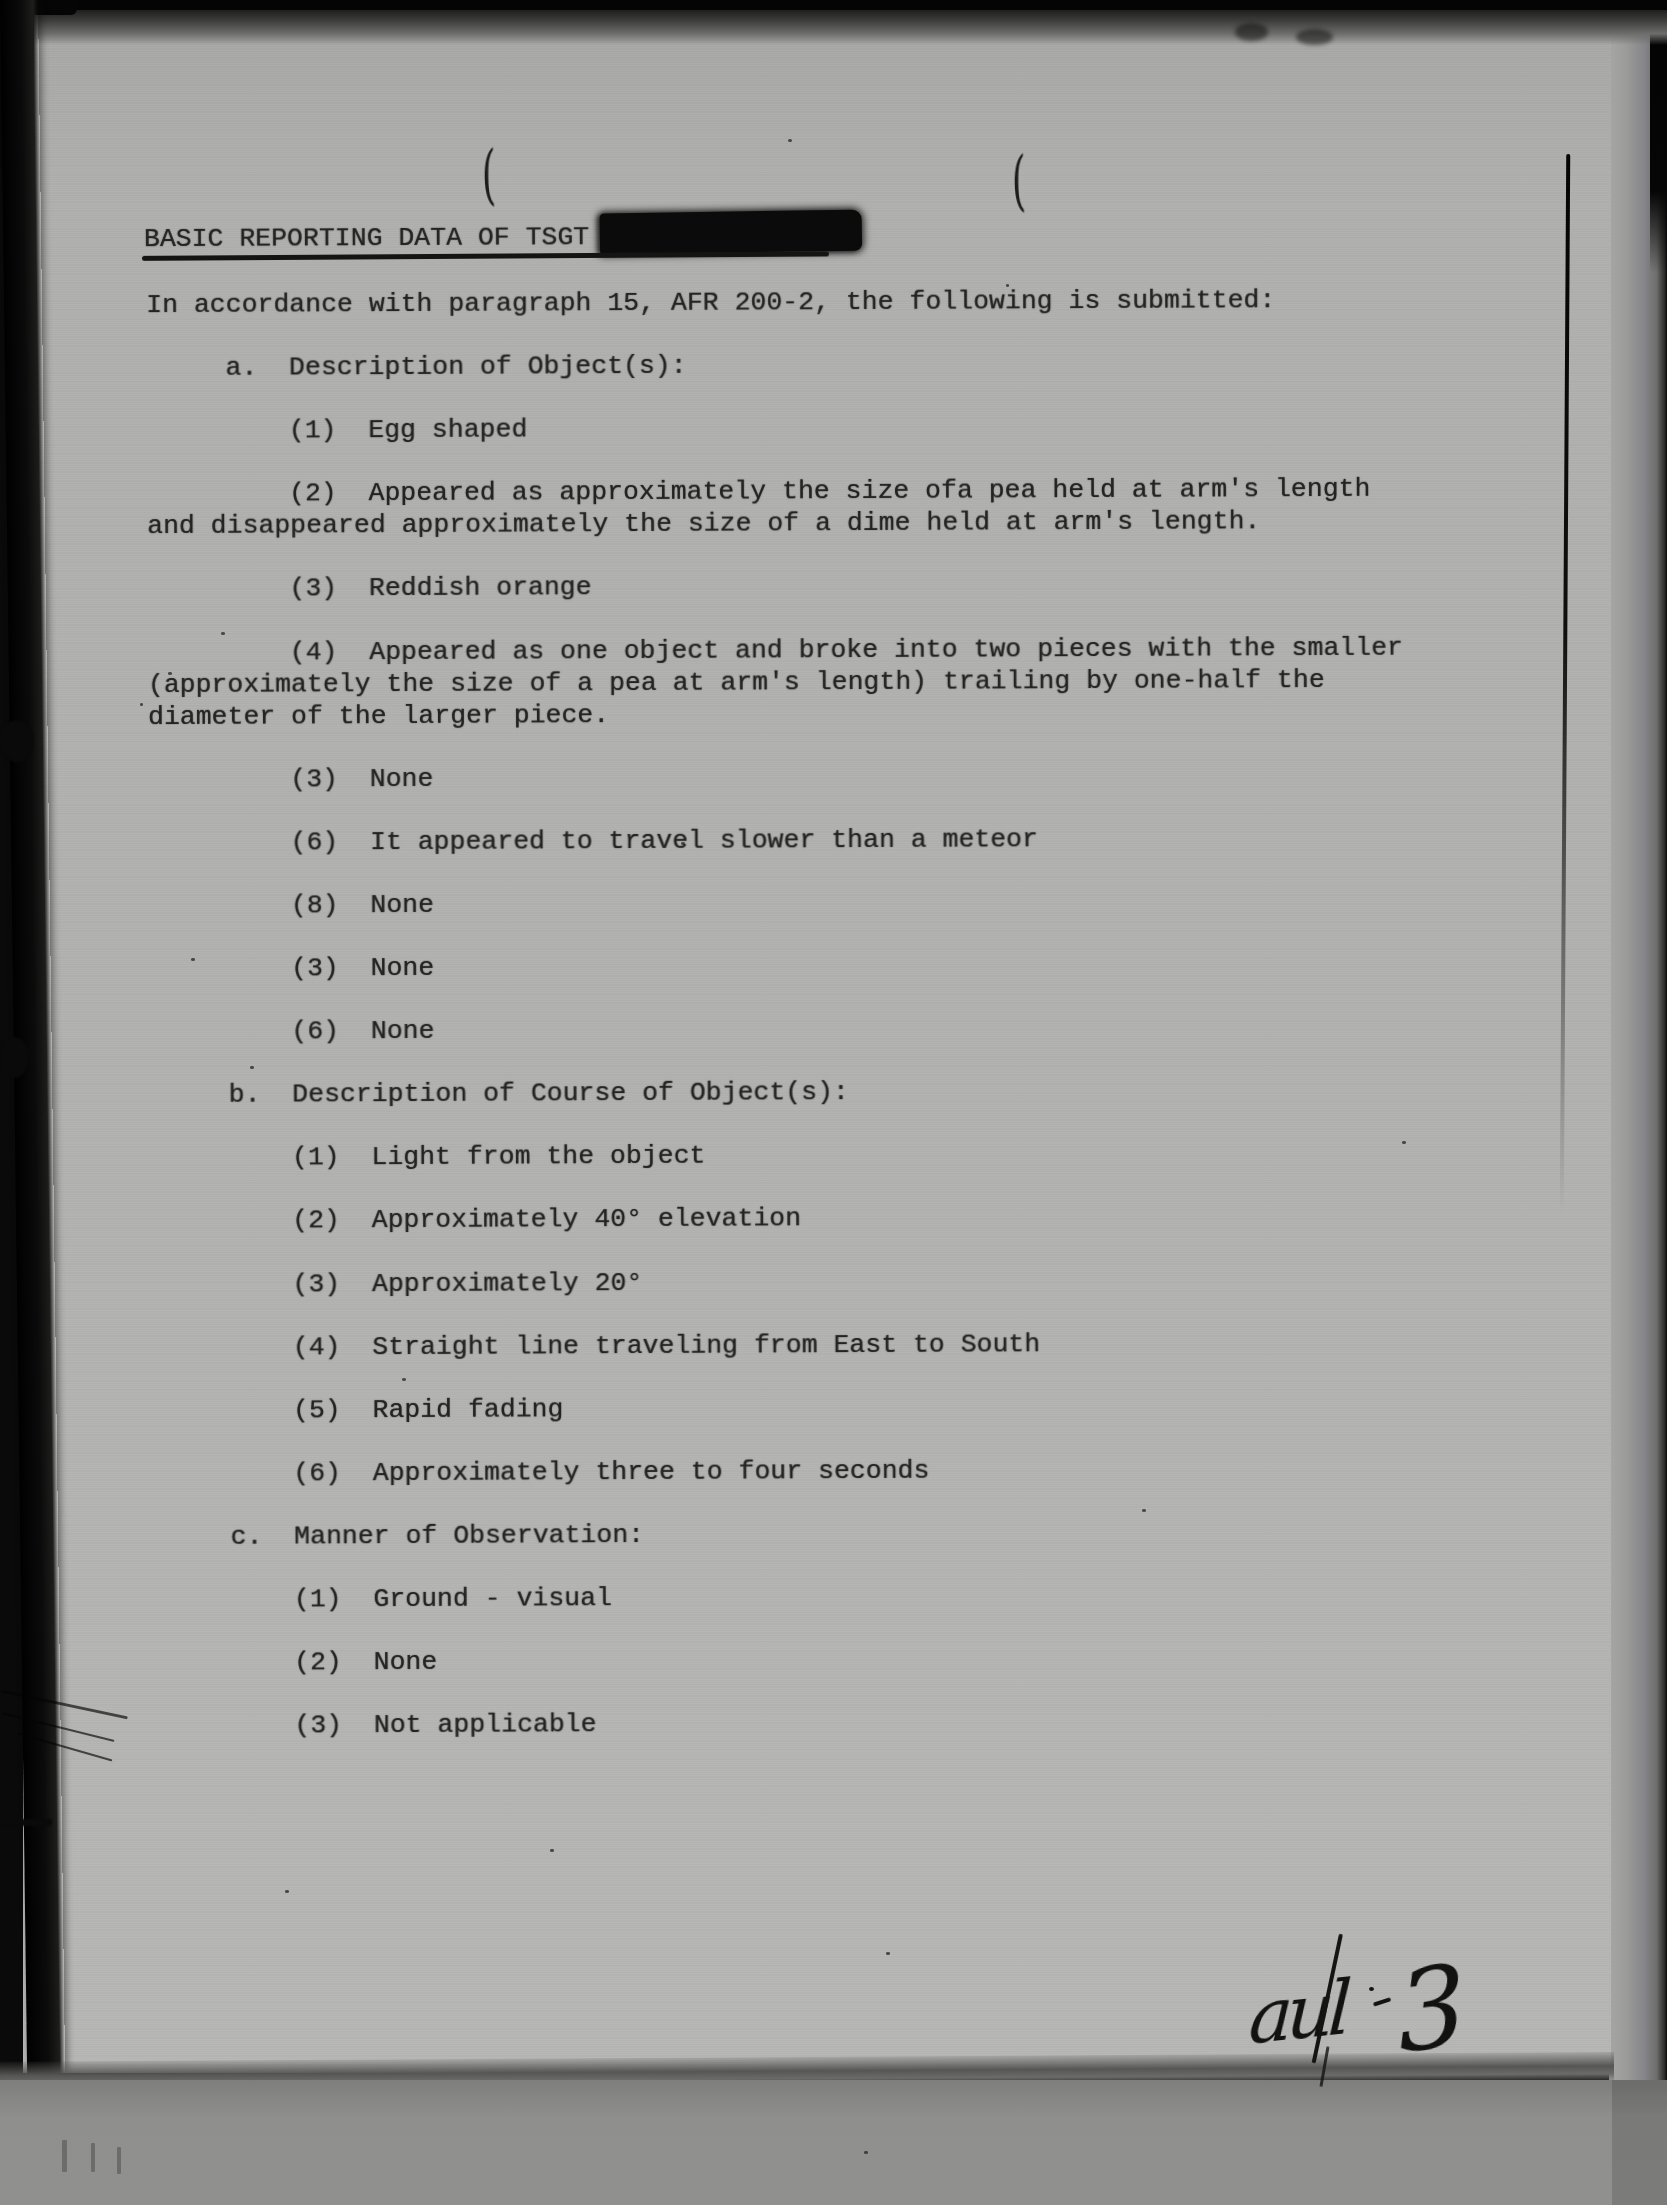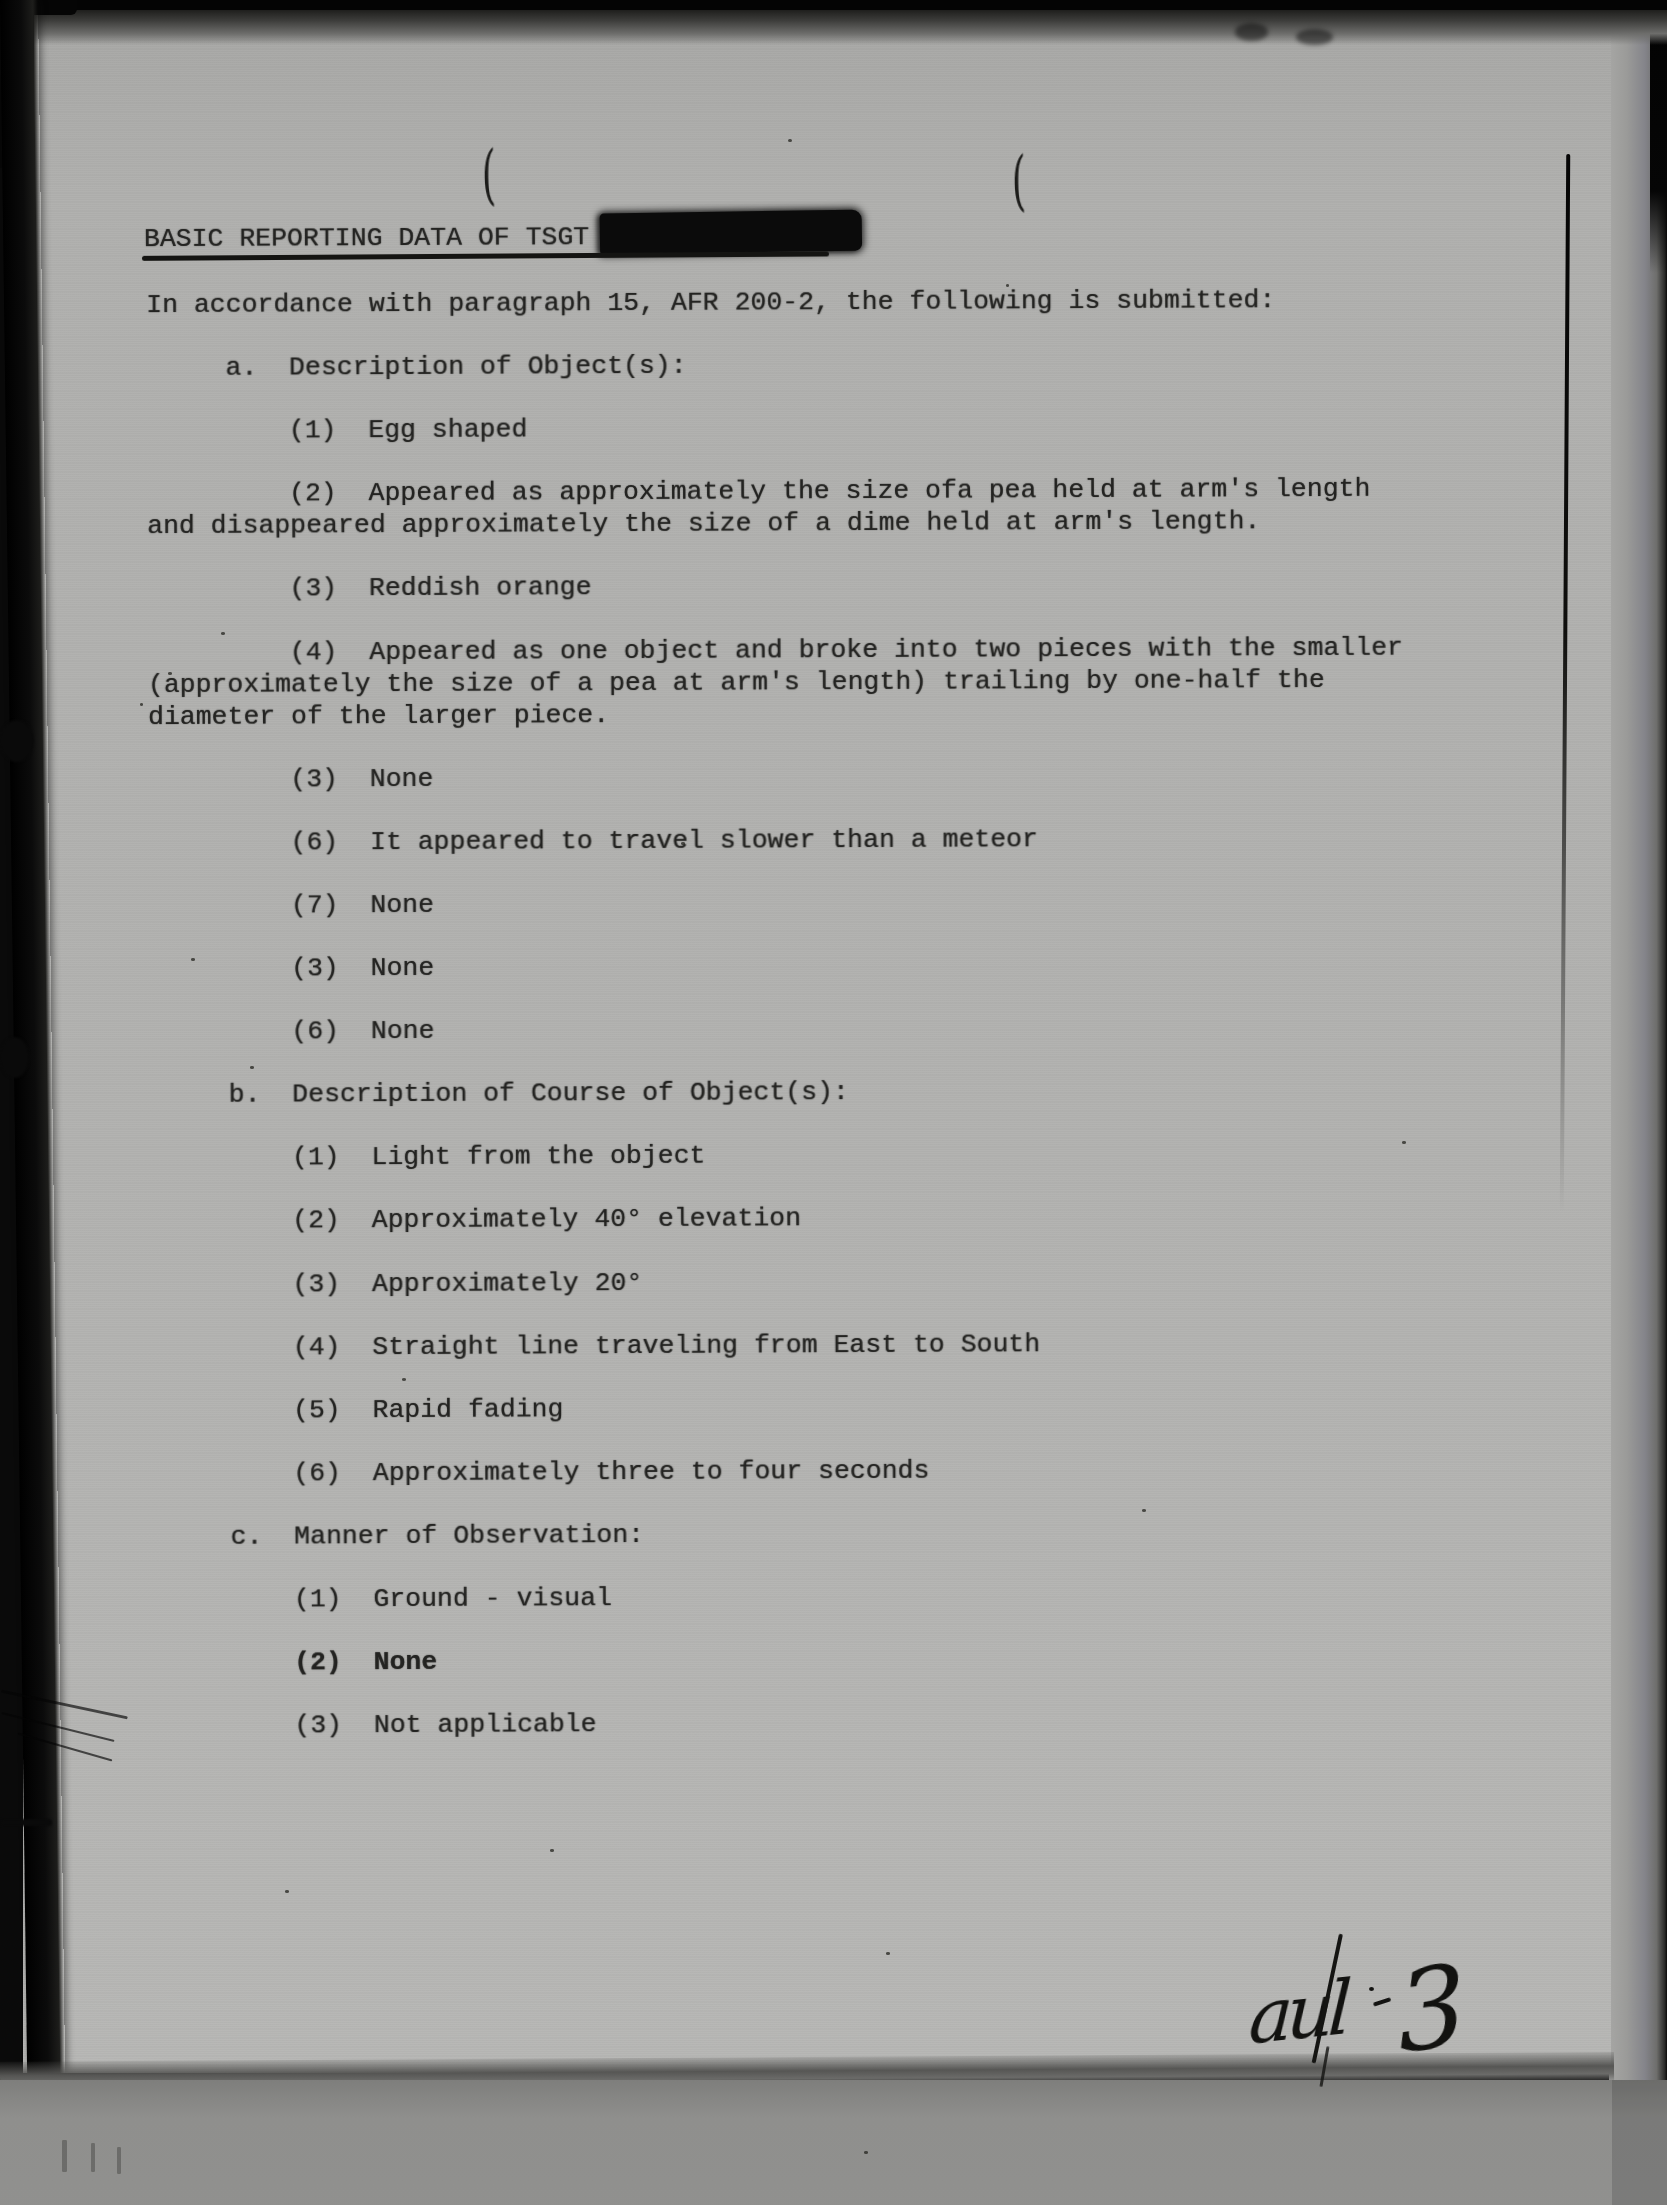--- a/index.html
+++ b/index.html
@@ -133,33 +133,33 @@
         <div class="tline" style="left: 225px; top: 355px;">a.  Description of Object(s):</div>
         <div class="tline" style="left: 288px; top: 418px;">(1)  Egg shaped</div>
         <div class="tline" style="left: 288px; top: 481px;">(2)  Appeared as approximately the size ofa pea held at arm's length</div>
         <div class="tline" style="left: 146px; top: 513px;">and disappeared approximately the size of a dime held at arm's length.</div>
         <div class="tline" style="left: 288px; top: 576px;">(3)  Reddish orange</div>
         <div class="tline" style="left: 288px; top: 640px;">(4)  Appeared as one object and broke into two pieces with the smaller</div>
         <div class="tline" style="left: 146px; top: 672px;">(approximately the size of a pea at arm's length) trailing by one-half the</div>
         <div class="tline" style="left: 146px; top: 704px;">diameter of the larger piece.</div>
         <div class="tline" style="left: 288px; top: 767px;">(3)  None</div>
         <div class="tline" style="left: 288px; top: 830px;">(6)  It appeared to travel slower than a meteor</div>
-        <div class="tline" style="left: 288px; top: 893px;">(7)  None</div>
+        <div class="tline" style="left: 288px; top: 893px;">(8)  None</div>
         <div class="tline" style="left: 288px; top: 956px;">(3)  None</div>
         <div class="tline" style="left: 288px; top: 1019px;">(6)  None</div>
         <div class="tline" style="left: 225px; top: 1082px;">b.  Description of Course of Object(s):</div>
         <div class="tline" style="left: 288px; top: 1145px;">(1)  Light from the object</div>
         <div class="tline" style="left: 288px; top: 1208px;">(2)  Approximately 40° elevation</div>
         <div class="tline" style="left: 288px; top: 1272px;">(3)  Approximately 20°</div>
         <div class="tline" style="left: 288px; top: 1335px;">(4)  Straight line traveling from East to South</div>
         <div class="tline" style="left: 288px; top: 1398px;">(5)  Rapid fading</div>
         <div class="tline" style="left: 288px; top: 1461px;">(6)  Approximately three to four seconds</div>
         <div class="tline" style="left: 225px; top: 1524px;">c.  Manner of Observation:</div>
         <div class="tline" style="left: 288px; top: 1587px;">(1)  Ground - visual</div>
-        <div class="tline" style="left: 288px; top: 1650px; font-weight: bold;">(2)  None</div>
+        <div class="tline" style="left: 288px; top: 1650px;">(2)  None</div>
         <div class="tline" style="left: 288px; top: 1713px;">(3)  Not applicable</div>
       </div>
   </div>
 
   <div class="stray-paren" style="left:476px;top:142px;">(</div>
   <div class="stray-paren" style="left:1006px;top:148px;">(</div>
   <div class="pen-line-right"></div>
 
   <div class="hand hand-script" style="left:1249px;top:1975px;">aul</div>
   <div class="hand-stroke" style="left:1339px;top:1934px;width:4px;height:132px;transform:rotate(12deg);transform-origin:top center;"></div>

